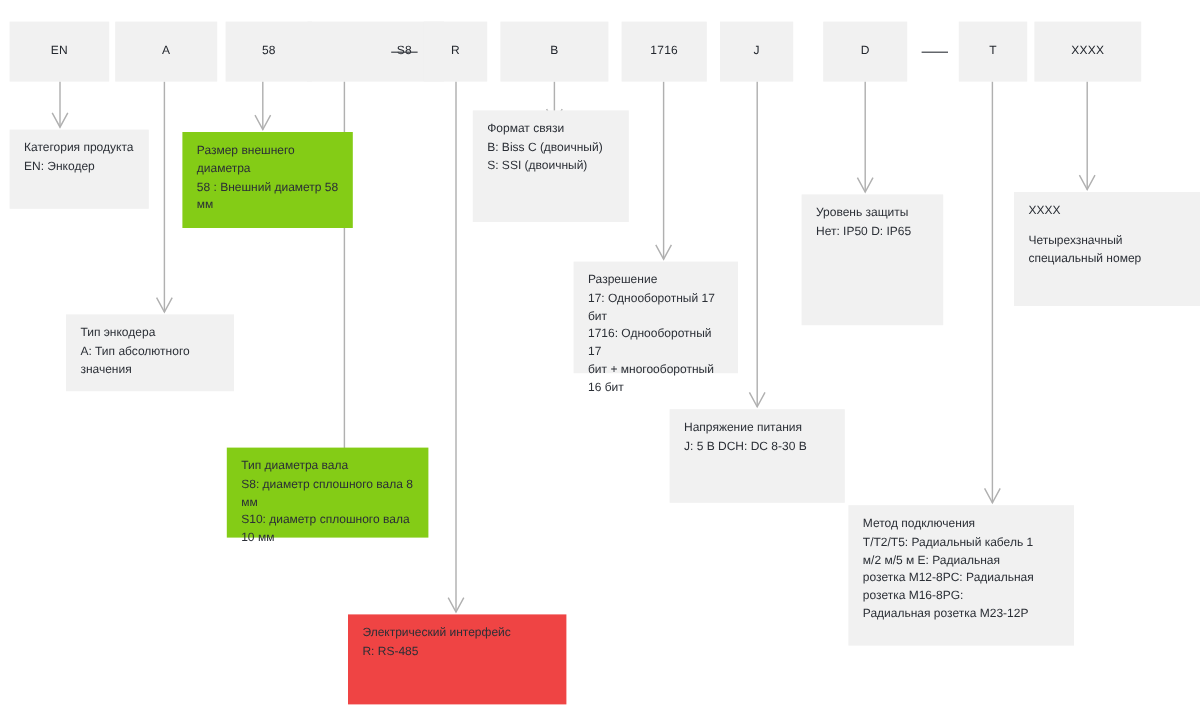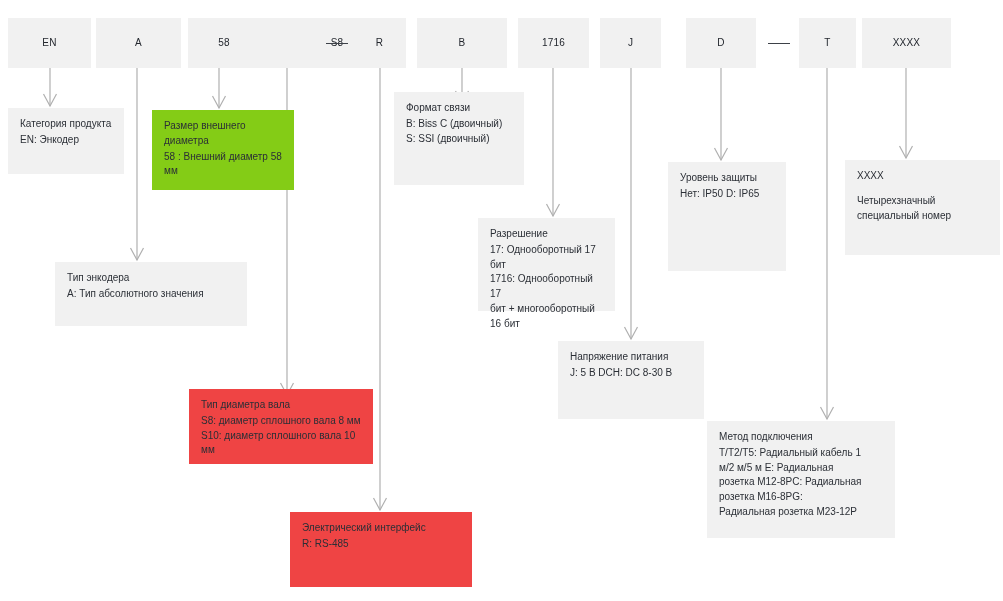--- a/index.html
+++ b/index.html
@@ -153,22 +153,22 @@
         <span>XXXX</span>
       </div>
     </div>
   <div id="dash-row">
       <div class="dash" style="left: 326px; top: 43px; width: 22px; background: rgb(61, 65, 72);"></div>
       <div class="dash" style="left: 768px; top: 43px; width: 22px; background: rgb(61, 65, 72);"></div>
     </div>
   <div id="desc-row">
       <div class="desc-box" style="left: 8px; top: 108px; width: 116px; height: 66px; background: rgb(241, 241, 241); color: rgb(43, 47, 54);"><span class="desc-title">Категория продукта</span><span class="desc-body">EN: Энкодер</span></div>
       <div class="desc-box" style="left: 152px; top: 110px; width: 142px; height: 80px; background: #84cc16; color: rgb(43, 47, 54);"><span class="desc-title">Размер внешнего диаметра</span><span class="desc-body">58 : Внешний диаметр 58 мм</span></div>
-      <div class="desc-box" style="left: 55px; top: 262px; width: 192px; height: 64px; background: rgb(241, 241, 241); color: rgb(43, 47, 54);"><span class="desc-title">Тип энкодера</span><span class="desc-body">A: Тип абсолютного значения</span></div>
-      <div class="desc-box" style="left: 189px; top: 389px; width: 184px; height: 75px; background: #ef4444; color: rgb(43, 47, 54);"><span class="desc-title">Тип диаметра вала</span><span class="desc-body">S8: диаметр сплошного вала 8 мм
+      <div class="desc-box" style="left: 55px; top: 262px; width: 140px; height: 64px; background: rgb(241, 241, 241); color: rgb(43, 47, 54);"><span class="desc-title">Тип энкодера</span><span class="desc-body">A: Тип абсолютного значения</span></div>
+      <div class="desc-box" style="left: 189px; top: 373px; width: 168px; height: 75px; background: #84cc16; color: rgb(43, 47, 54);"><span class="desc-title">Тип диаметра вала</span><span class="desc-body">S8: диаметр сплошного вала 8 мм
 S10: диаметр сплошного вала 10 мм</span></div>
       <div class="desc-box" style="left: 290px; top: 512px; width: 182px; height: 75px; background: #ef4444; color: rgb(43, 47, 54);"><span class="desc-title">Электрический интерфейс</span><span class="desc-body">R: RS-485</span></div>
       <div class="desc-box" style="left: 394px; top: 92px; width: 130px; height: 93px; background: rgb(241, 241, 241); color: rgb(43, 47, 54);"><span class="desc-title">Формат связи</span><span class="desc-body">B: Biss C (двоичный)
 S: SSI (двоичный)</span></div>
       <div class="desc-box" style="left: 478px; top: 218px; width: 137px; height: 93px; background: rgb(241, 241, 241); color: rgb(43, 47, 54);"><span class="desc-title">Разрешение</span><span class="desc-body">17: Однооборотный 17 бит
 1716: Однооборотный 17
 бит + многооборотный 16 бит</span></div>
       <div class="desc-box" style="left: 558px; top: 341px; width: 146px; height: 78px; background: rgb(241, 241, 241); color: rgb(43, 47, 54);"><span class="desc-title">Напряжение питания</span><span class="desc-body">J: 5 В DCH: DC 8-30 В</span></div>
       <div class="desc-box" style="left: 668px; top: 162px; width: 118px; height: 109px; background: rgb(241, 241, 241); color: rgb(43, 47, 54);"><span class="desc-title">Уровень защиты</span><span class="desc-body">Нет: IP50 D: IP65</span></div>
       <div class="desc-box" style="left: 707px; top: 421px; width: 188px; height: 117px; background: rgb(241, 241, 241); color: rgb(43, 47, 54);"><span class="desc-title">Метод подключения</span><span class="desc-body">T/T2/T5: Радиальный кабель 1

